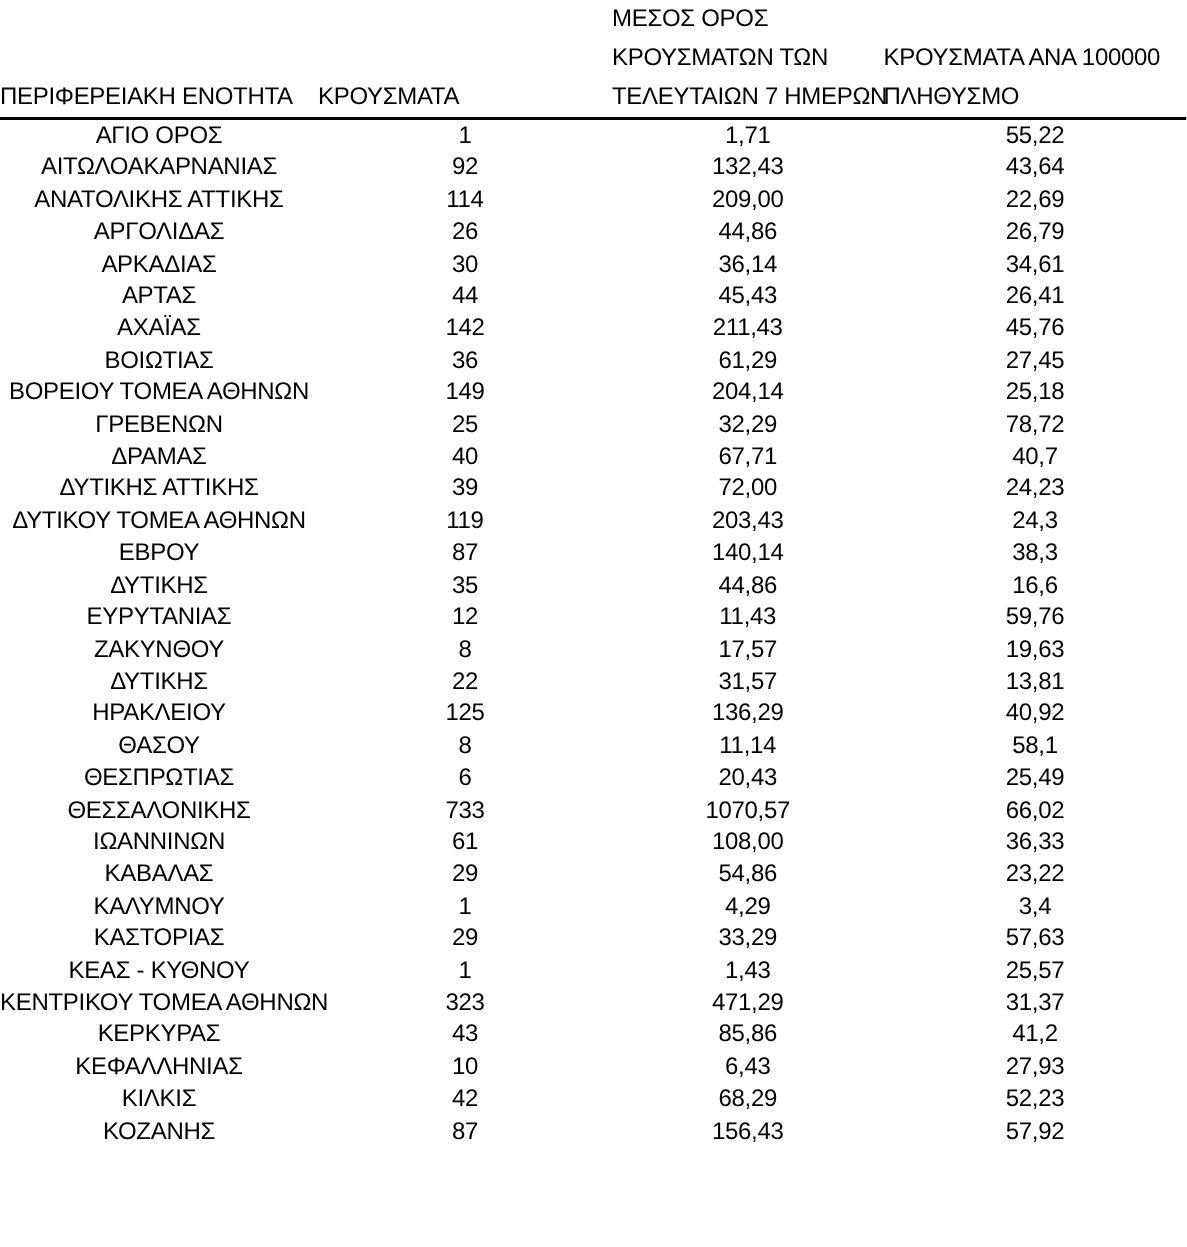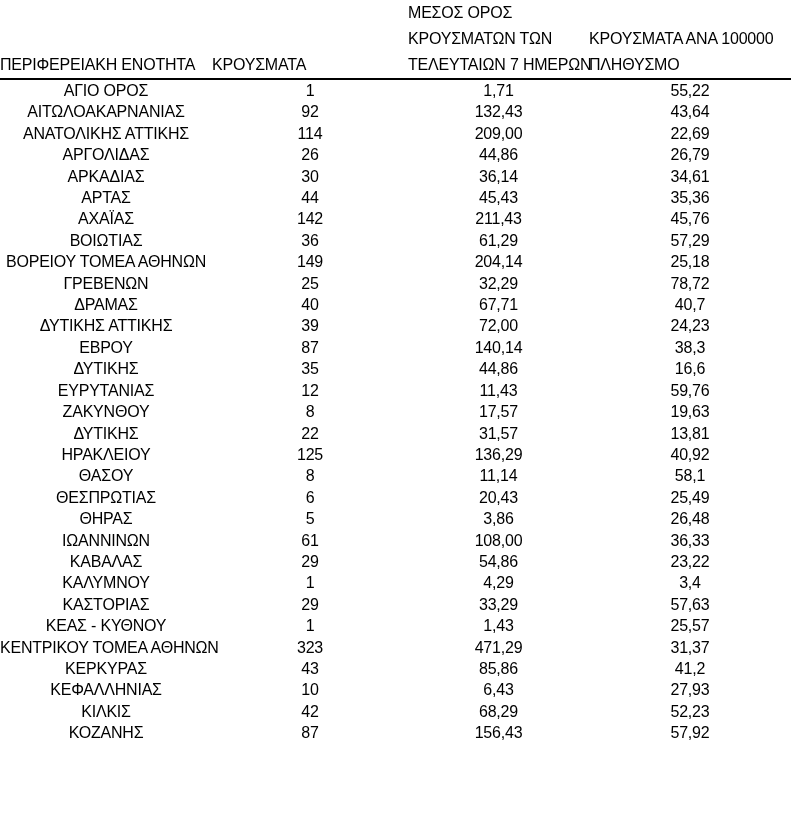--- a/index.html
+++ b/index.html
@@ -109,33 +109,33 @@
         <tr>
           <td>ΑΡΚΑΔΙΑΣ</td>
           <td>30</td>
           <td>36,14</td>
           <td>34,61</td>
         </tr>
         <tr>
           <td>ΑΡΤΑΣ</td>
           <td>44</td>
           <td>45,43</td>
-          <td>35,36</td>
+          <td>26,41</td>
         </tr>
         <tr>
           <td>ΑΧΑΪΑΣ</td>
           <td>142</td>
           <td>211,43</td>
           <td>45,76</td>
         </tr>
         <tr>
           <td>ΒΟΙΩΤΙΑΣ</td>
           <td>36</td>
           <td>61,29</td>
-          <td>57,29</td>
+          <td>27,45</td>
         </tr>
         <tr>
           <td>ΒΟΡΕΙΟΥ ΤΟΜΕΑ ΑΘΗΝΩΝ</td>
           <td>149</td>
           <td>204,14</td>
           <td>25,18</td>
         </tr>
         <tr>
           <td>ΓΡΕΒΕΝΩΝ</td>
           <td>25</td>
@@ -148,20 +148,26 @@
           <td>67,71</td>
           <td>40,7</td>
         </tr>
         <tr>
           <td>ΔΥΤΙΚΗΣ ΑΤΤΙΚΗΣ</td>
           <td>39</td>
           <td>72,00</td>
           <td>24,23</td>
         </tr>
         <tr>
+          <td>ΔΥΤΙΚΟΥ ΤΟΜΕΑ ΑΘΗΝΩΝ</td>
+          <td>119</td>
+          <td>203,43</td>
+          <td>24,3</td>
+        </tr>
+        <tr>
           <td>ΕΒΡΟΥ</td>
           <td>87</td>
           <td>140,14</td>
           <td>38,3</td>
         </tr>
         <tr>
           <td>ΔΥΤΙΚΗΣ</td>
           <td>35</td>
           <td>44,86</td>
           <td>16,6</td>
@@ -196,24 +202,24 @@
           <td>11,14</td>
           <td>58,1</td>
         </tr>
         <tr>
           <td>ΘΕΣΠΡΩΤΙΑΣ</td>
           <td>6</td>
           <td>20,43</td>
           <td>25,49</td>
         </tr>
         <tr>
-          <td>ΘΗΡΑΣ</td>
-          <td>5</td>
-          <td>3,86</td>
-          <td>26,48</td>
+          <td>ΘΕΣΣΑΛΟΝΙΚΗΣ</td>
+          <td>733</td>
+          <td>1070,57</td>
+          <td>66,02</td>
         </tr>
         <tr>
           <td>ΙΩΑΝΝΙΝΩΝ</td>
           <td>61</td>
           <td>108,00</td>
           <td>36,33</td>
         </tr>
         <tr>
           <td>ΚΑΒΑΛΑΣ</td>
           <td>29</td>

